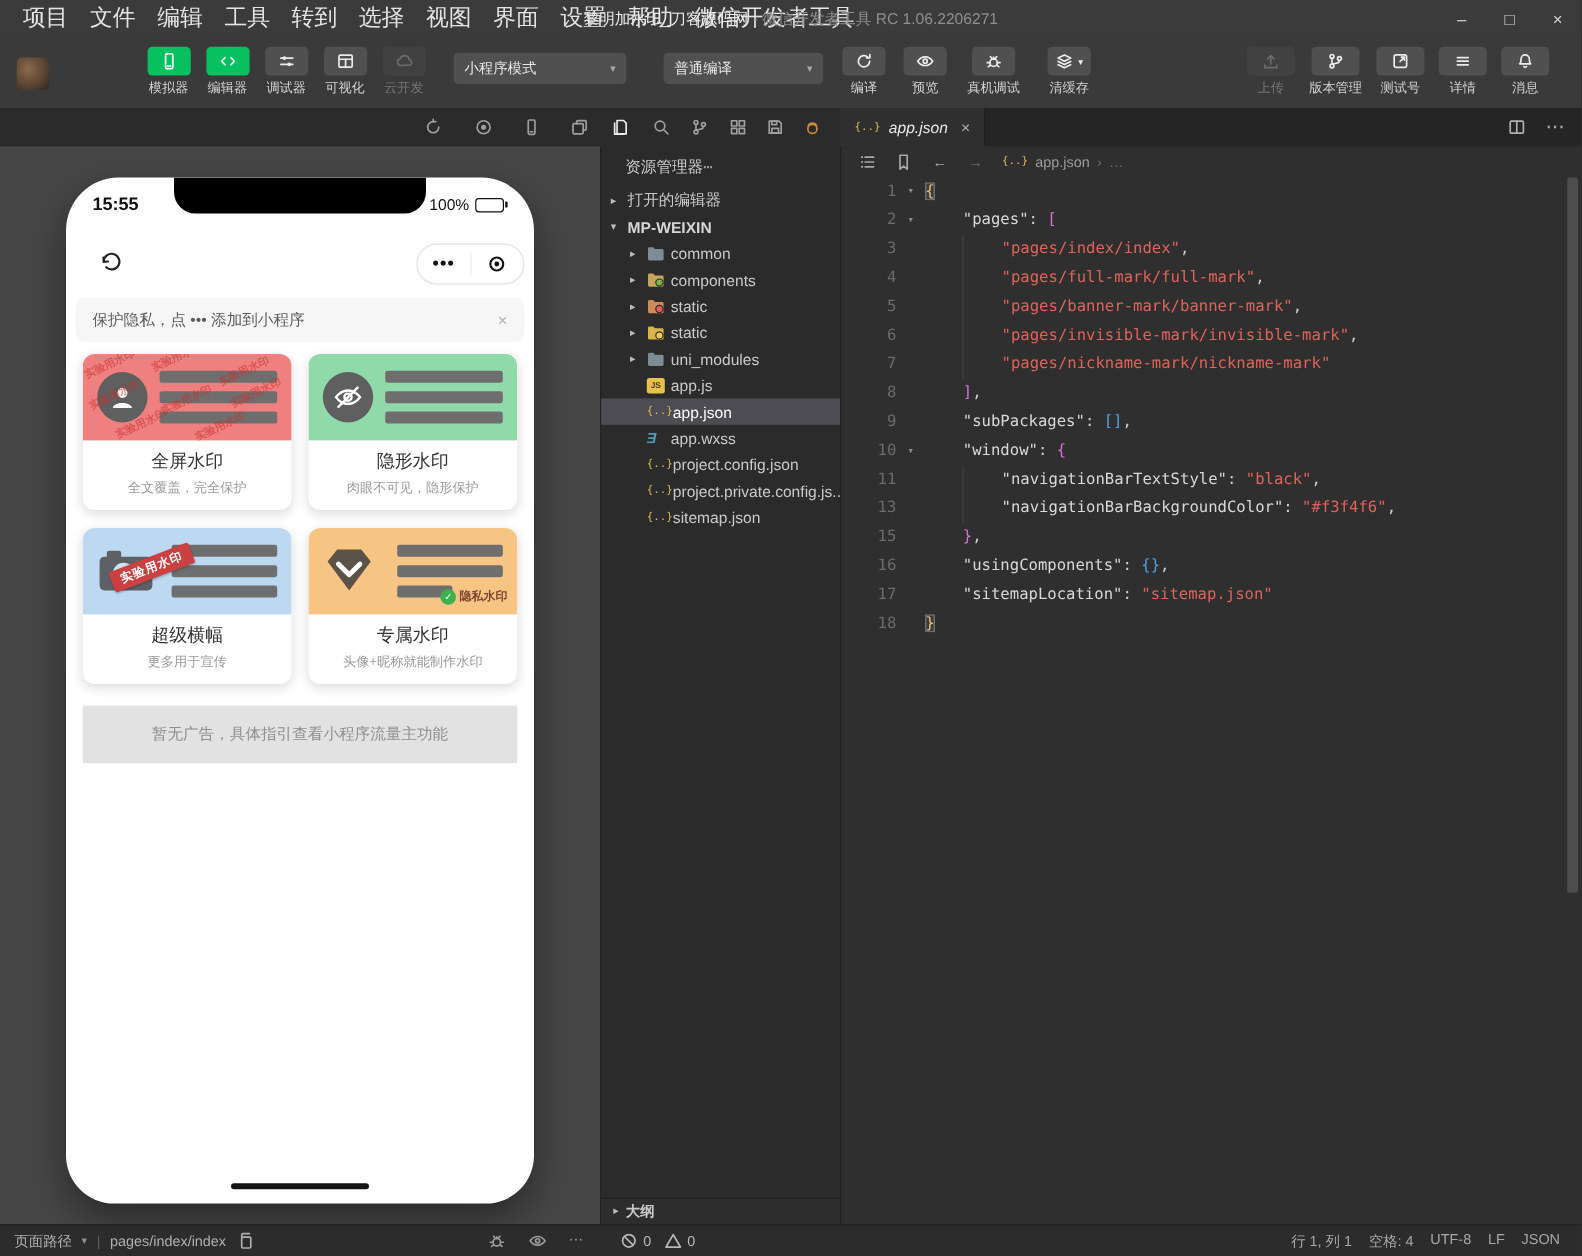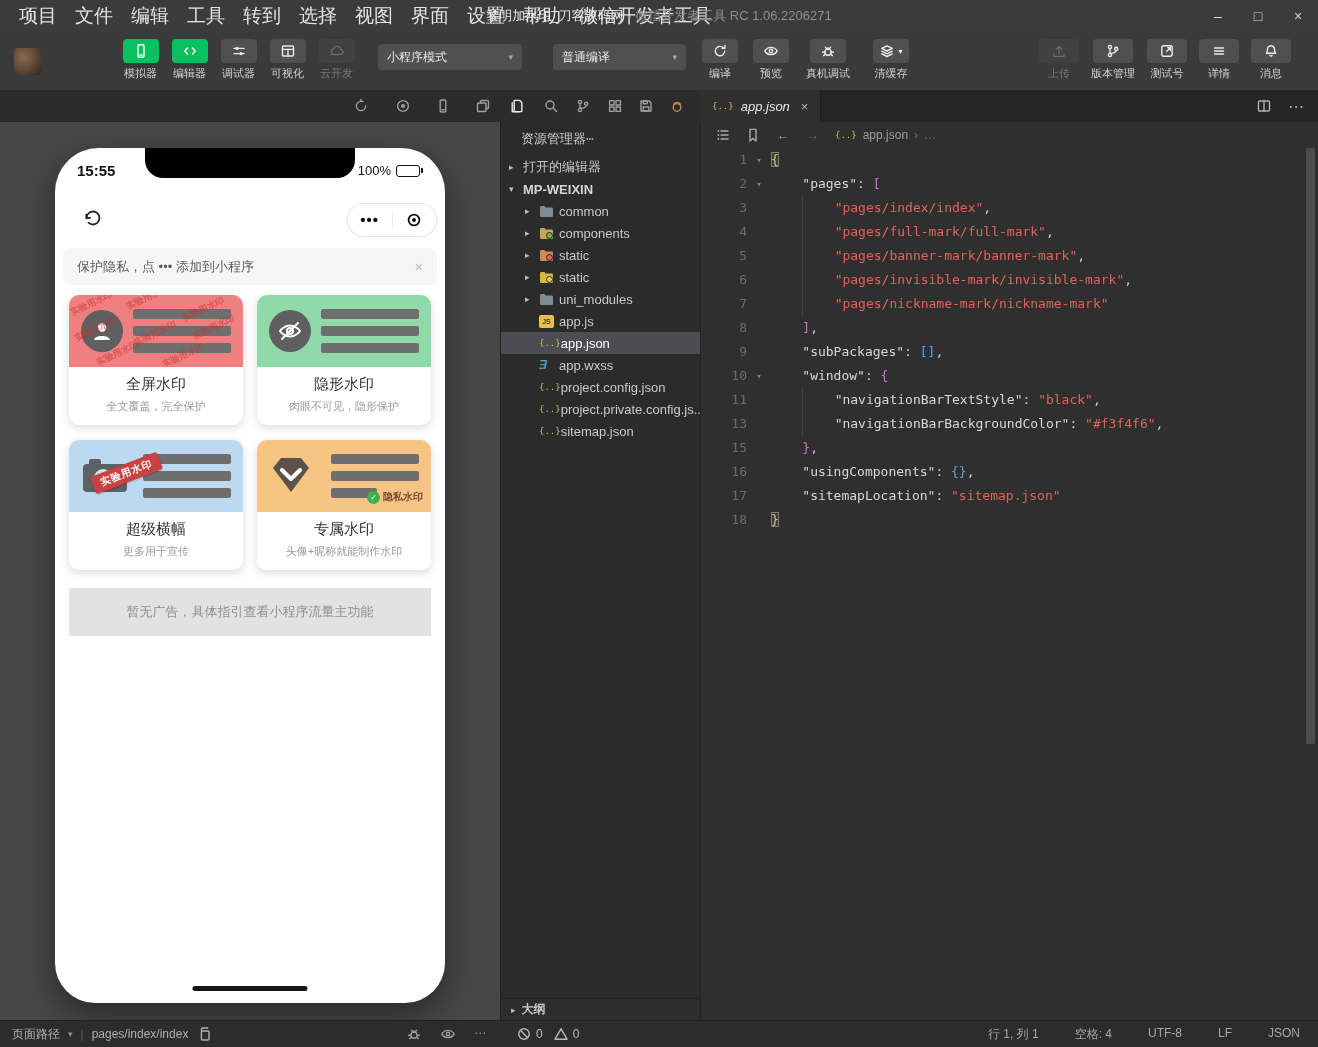--- a/index.html
+++ b/index.html
@@ -124,21 +124,21 @@
   .homebar { position:absolute; left:50%; bottom:12px; transform:translateX(-50%); width:115px; height:5px; background:#141414; border-radius:3px; }
 
   
   .statusbar { position:absolute; left:0; top:1020px; width:100%; height:27px; background:#2c2c2c; border-top:1px solid #222; display:flex; align-items:center; font-size:12px; color:#b0b0b0; }
   .sb-left { width:500px; display:flex; align-items:center; padding-left:12px; gap:8px; }
   .sb-left .caret { font-size:9px; color:#8f8f8f; }
   .sb-div { color:#5c5c5c; }
   .sb-simicons { margin-left:auto; display:flex; gap:18px; padding-right:14px; color:#9c9c9c; }
   .sb-problems { width:200px; display:flex; align-items:center; gap:10px; padding-left:16px; color:#b9b9b9; }
   .sb-problems .pi { display:flex; align-items:center; gap:4px; }
-  .sb-right { flex:1; display:flex; justify-content:flex-end; gap:36px; padding-right:18px; color:#a8a8a8; }
+  .sb-right { flex:1; display:flex; justify-content:flex-end; gap:14px; padding-right:18px; color:#a8a8a8; }
   svg { display:block; }
 </style>
 </head>
 <body>
 
 <div class="window">
 
   <div class="titlebar">
     <div class="menus">
         <div class="menu-item">项目</div>

